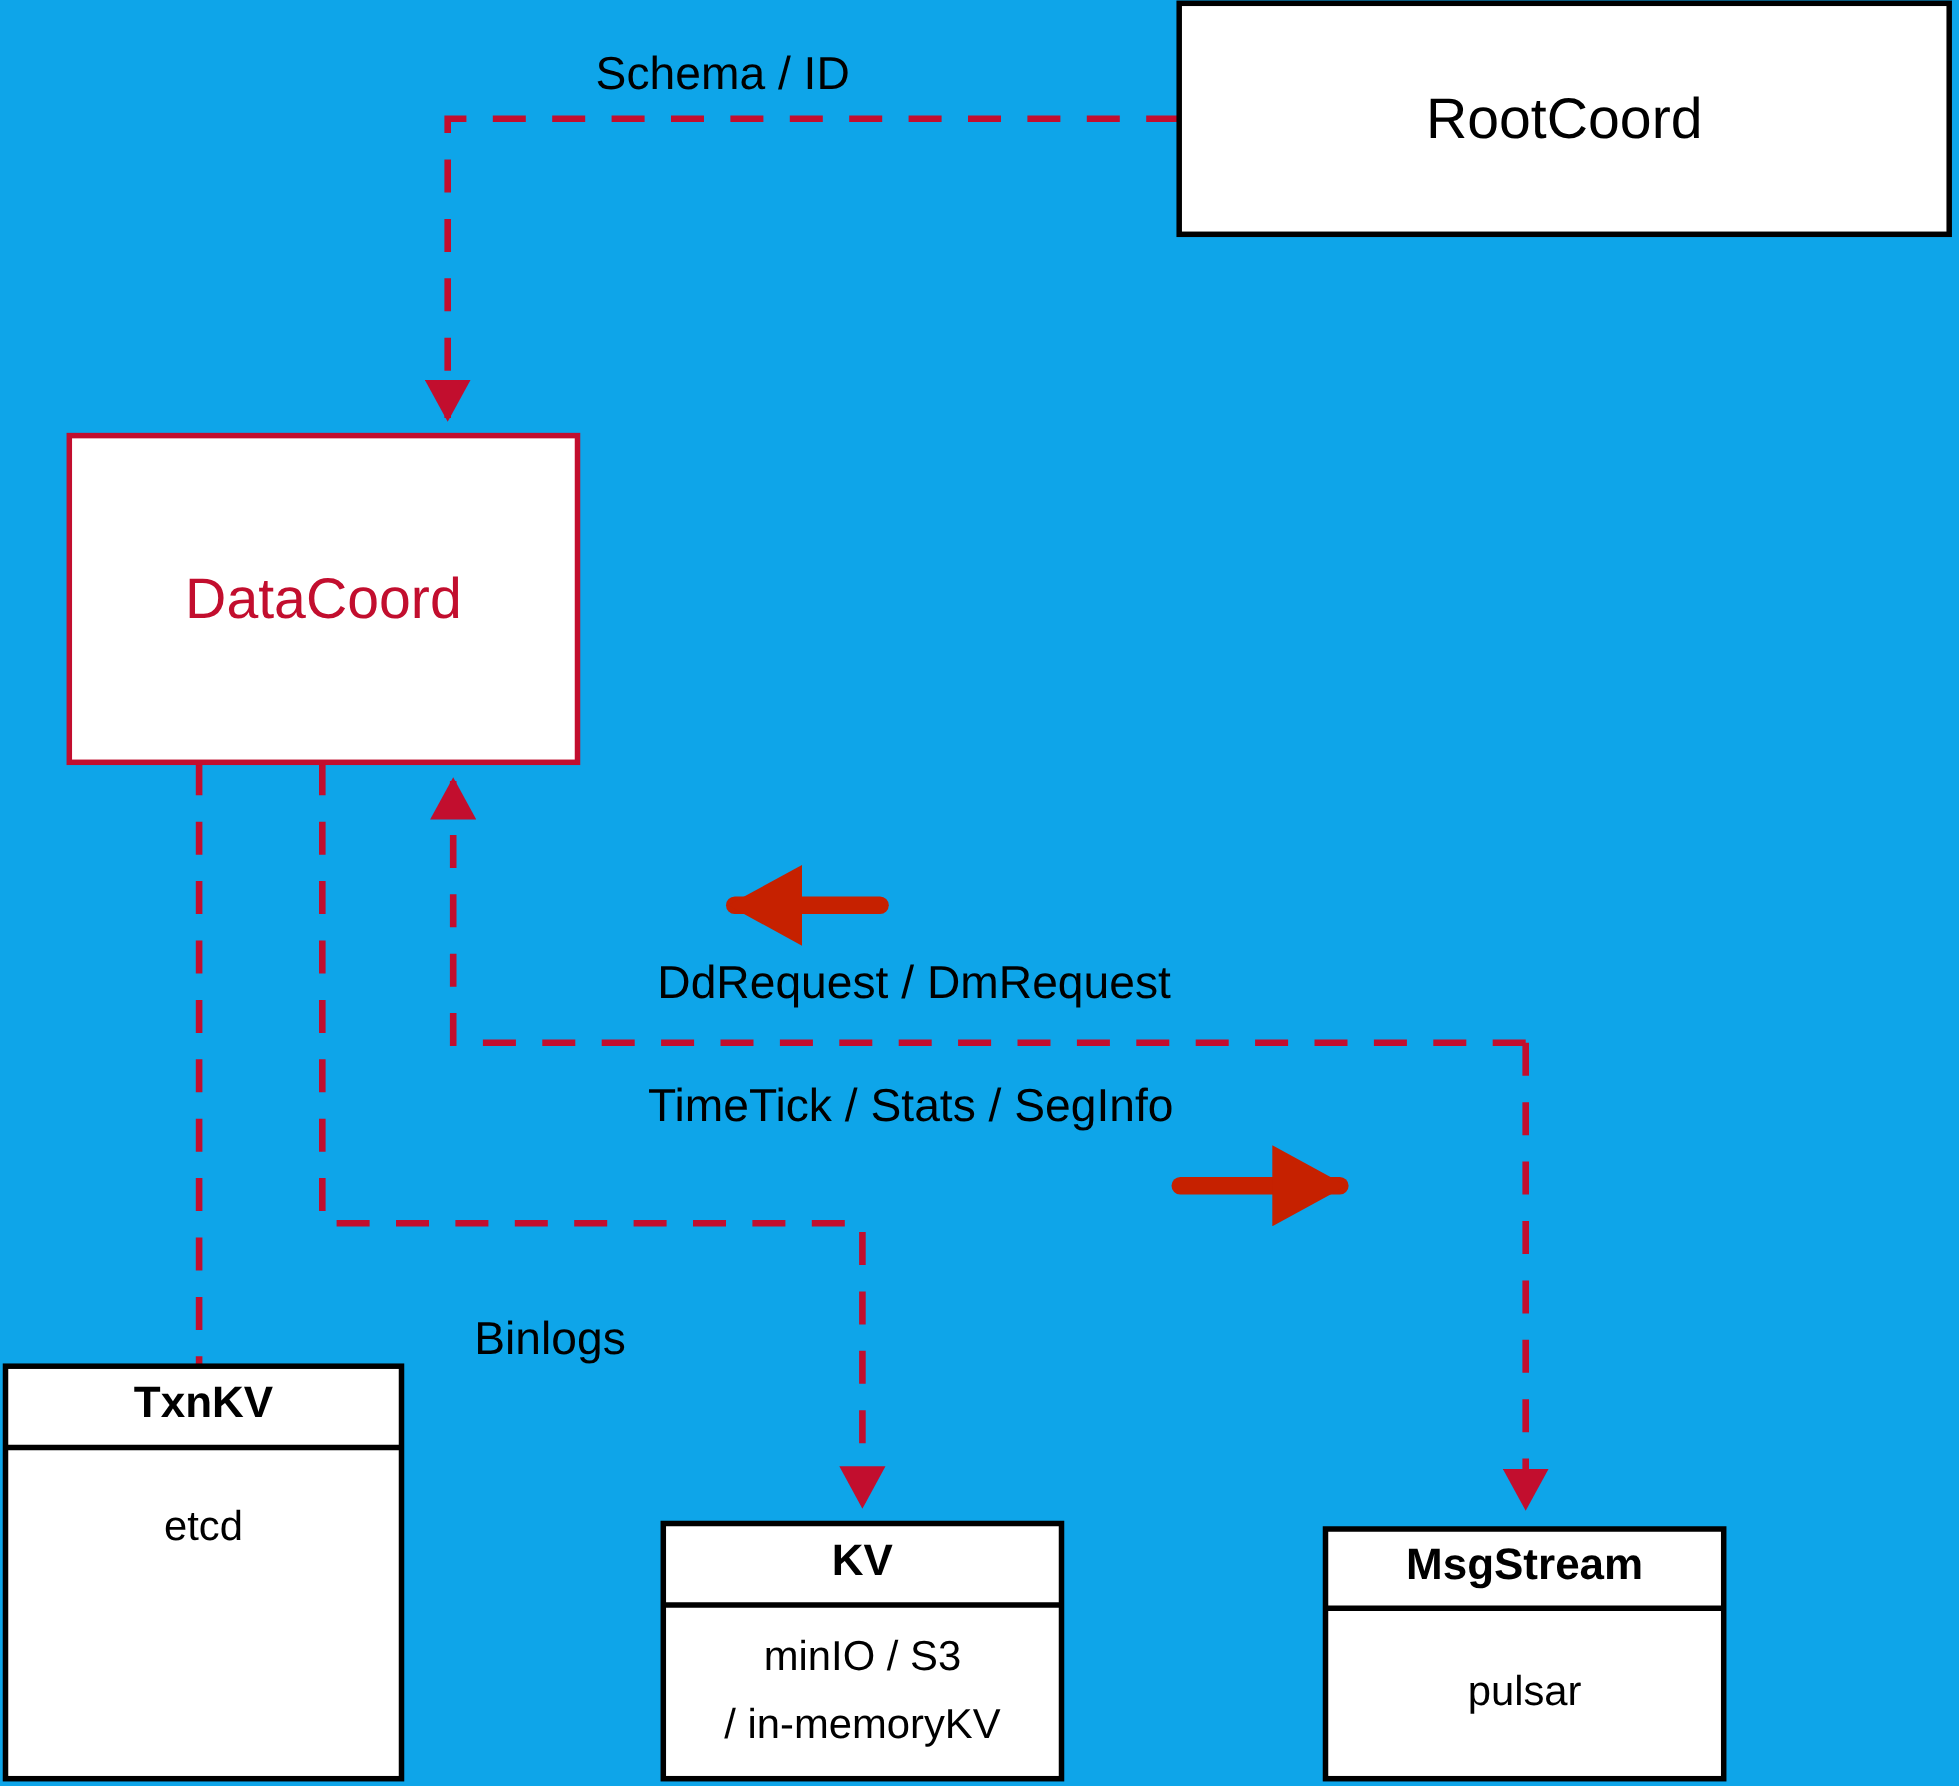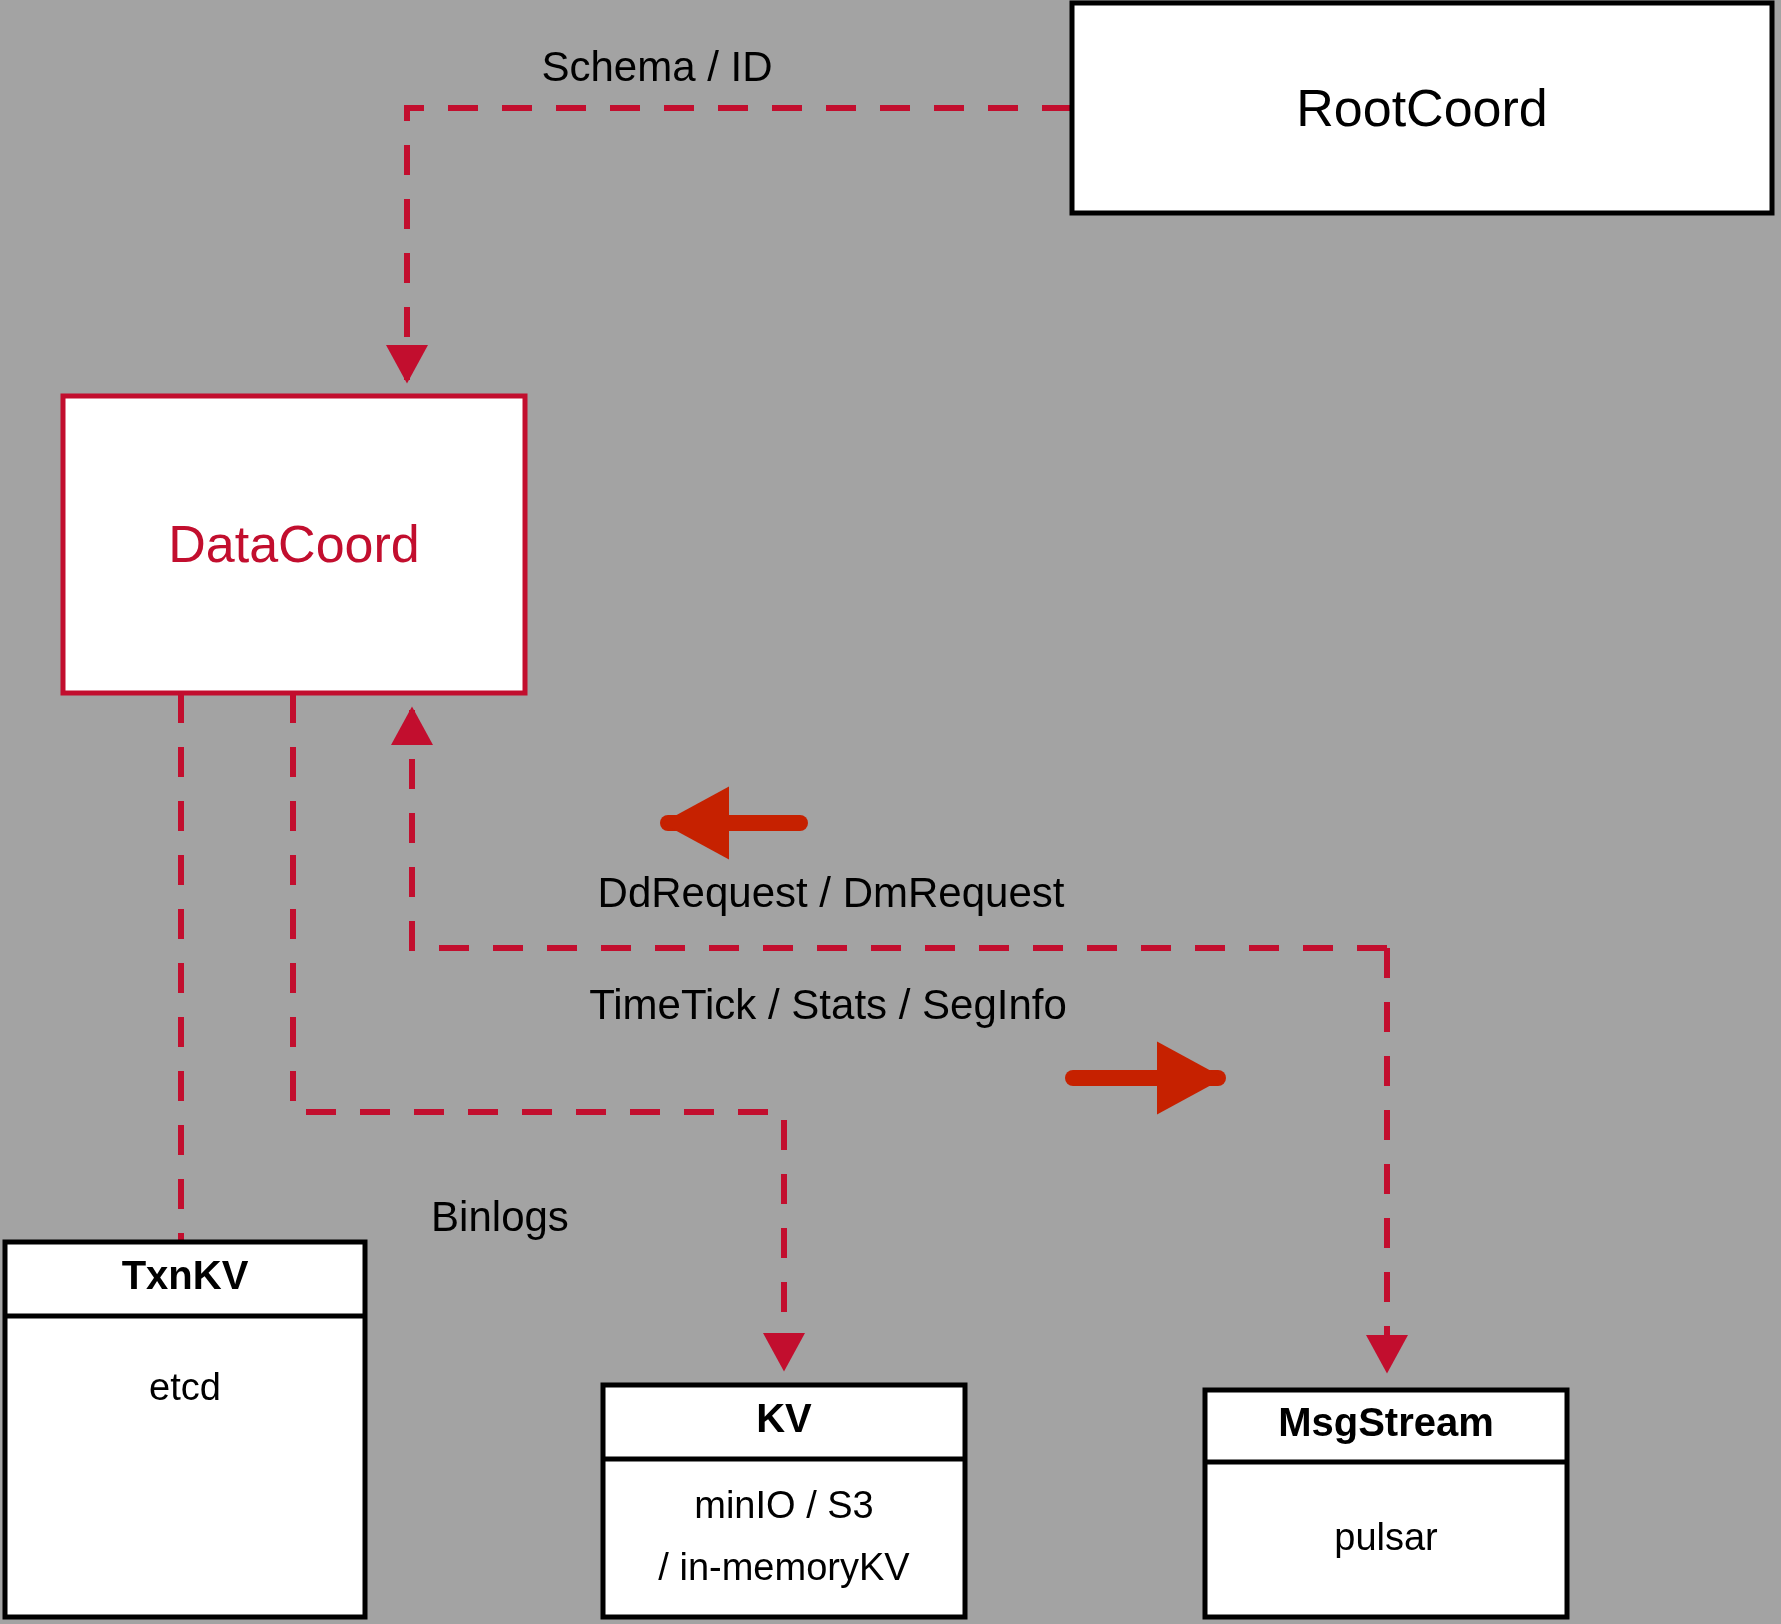--- a/index.html
+++ b/index.html
@@ -4,21 +4,21 @@
 <style>
   html, body {
     margin: 0;
     padding: 0;
     background: #ffffff;
   }
   #canvas {
     position: relative;
     width: 1781px;
     height: 1624px;
-    background: #a3a3a3;
+    background: #0ea5e9;
     font-family: "Liberation Sans", sans-serif;
   }
   svg.diagram {
     position: absolute;
     top: 0;
     left: 0;
     width: 1781px;
     height: 1624px;
     overflow: visible;
   }

